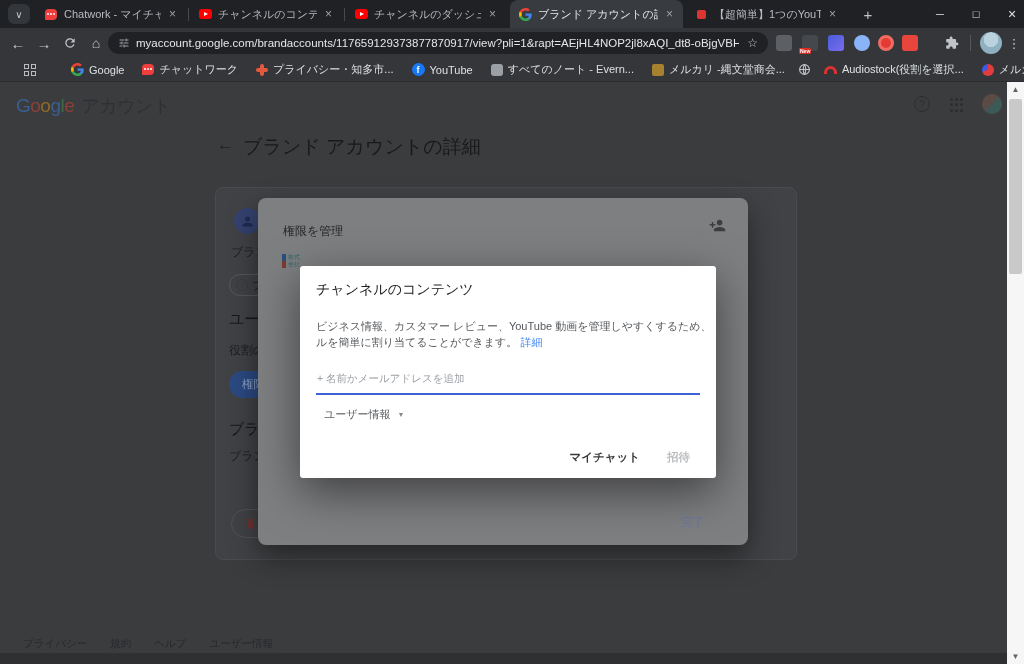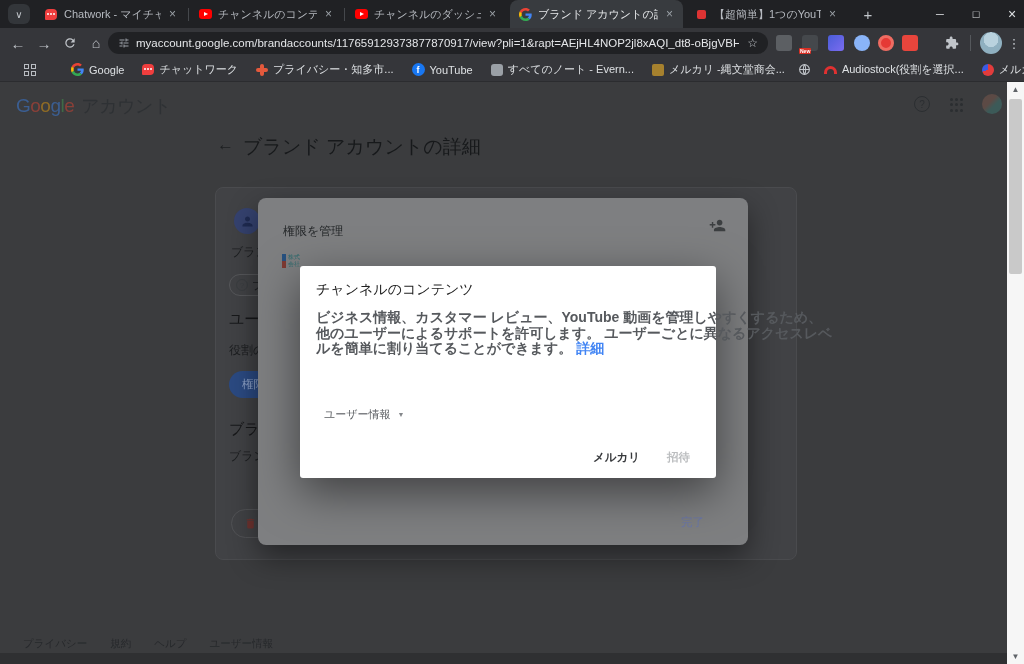--- a/index.html
+++ b/index.html
@@ -103,21 +103,21 @@
   .mdialog .padd { position:absolute; right:22px; top:19px; }
   .msliver { position:absolute; left:24px; top:56px; width:20px; height:16px; overflow:hidden; display:flex; }
   .msliver .mic { width:7px; height:14px; background:linear-gradient(#27517f 0 50%, #7e3a32 50% 100%); margin-right:2px; }
   .msliver .mtx { font-size:6px; color:#2e6b6e; line-height:7px; }
   .mdone { position:absolute; right:44px; bottom:15px; font-size:11.5px; color:#6a76a8; }
 
   
   .adialog { position:absolute; left:300px; top:184px; width:416px; height:212px; background:#ffffff;
              border-radius:3px; box-shadow:0 14px 45px rgba(0,0,0,.5); }
   .atitle { position:absolute; left:16px; top:15px; font-size:14px; color:#212121; }
-  .abody { position:absolute; left:16px; top:44px; font-size:14px; line-height:15.5px; color:#56595d; white-space:nowrap;font-weight:bold; }
+  .abody { position:absolute; left:16px; top:53px; font-size:11px; line-height:15.5px; color:#56595d; white-space:nowrap; }
   .abody .lnk { color:#4285f4;margin-top:20px; }
   .ainput { position:absolute; left:16px; top:102px; width:384px; }
   .ainput input { width:100%; border:none; outline:none; border-bottom:2px solid #3e63d6; font-size:10.5px;
                   padding:4px 1px 9px; background:transparent; font-family:inherit; }
   .ainput input::placeholder { color:#9b9fa4; }
   .arole { position:absolute; left:24px; top:141px; font-size:11px; color:#5a5d61; display:flex; align-items:center; }
   .arole .caret { font-size:7px; color:#84878b; margin-left:7px; }
   .abtns { position:absolute; right:26px; bottom:13px; display:flex; align-items:center; }
   .abtn-cancel { font-size:11.5px; font-weight:bold; color:#37393c; margin-right:27px; }
   .abtn-invite { font-size:11.5px; font-weight:bold; color:#bcbec0; }
@@ -387,29 +387,31 @@
         <span class="mic"></span>
         <span class="mtx">株式会社</span>
       </div>
       <div class="mdone">完了</div>
     </div>
 
     <div class="adialog">
       <div class="atitle">チャンネルのコンテンツ</div>
       <div class="abody">
         <span style="display:block;">ビジネス情報、カスタマー レビュー、YouTube 動画を管理しやすくするため、</span>
-        <span style="display:block;">他のユーザーによるサポートを許可します。 ユーザーごとに異なるアクセスレベ</span>
         <span>ルを簡単に割り当てることができます。 </span><span class="lnk">詳細</span>
+      </div>
+      <div class="ainput">
+        <input type="text" placeholder="+ 名前かメールアドレスを追加" style="">
       </div>
       <div class="arole">
         <span>ユーザー情報</span>
         <span class="caret">▼</span>
       </div>
       <div class="abtns">
-        <span class="abtn-cancel">メルカリ</span>
+        <span class="abtn-cancel">マイチャット</span>
         <span class="abtn-invite">招待</span>
       </div>
     </div>
 
     <div class="sbar">
       <div class="arr" style="top:0;">▲</div>
       <div class="thumb"></div>
       <div class="arr" style="bottom:0;">▼</div>
     </div>
 

